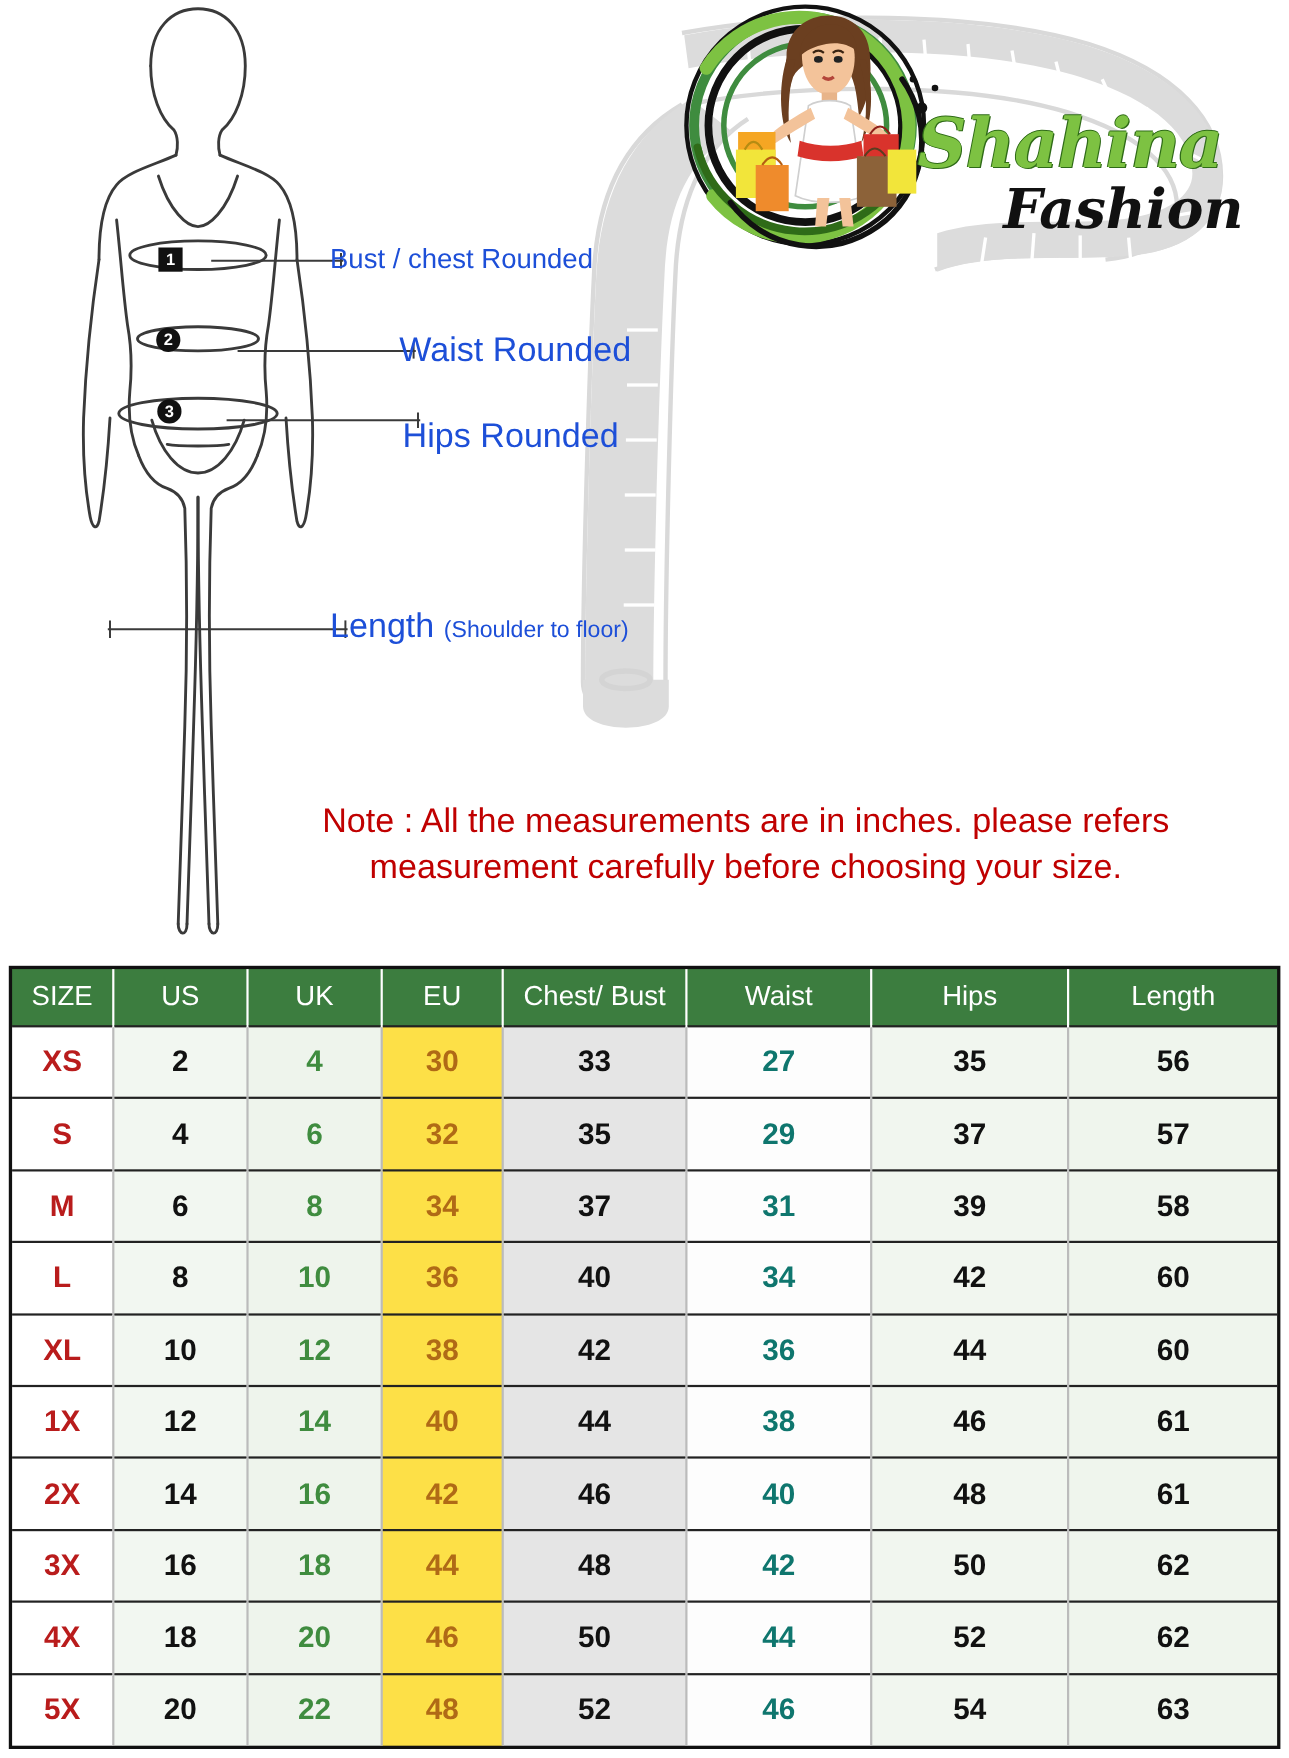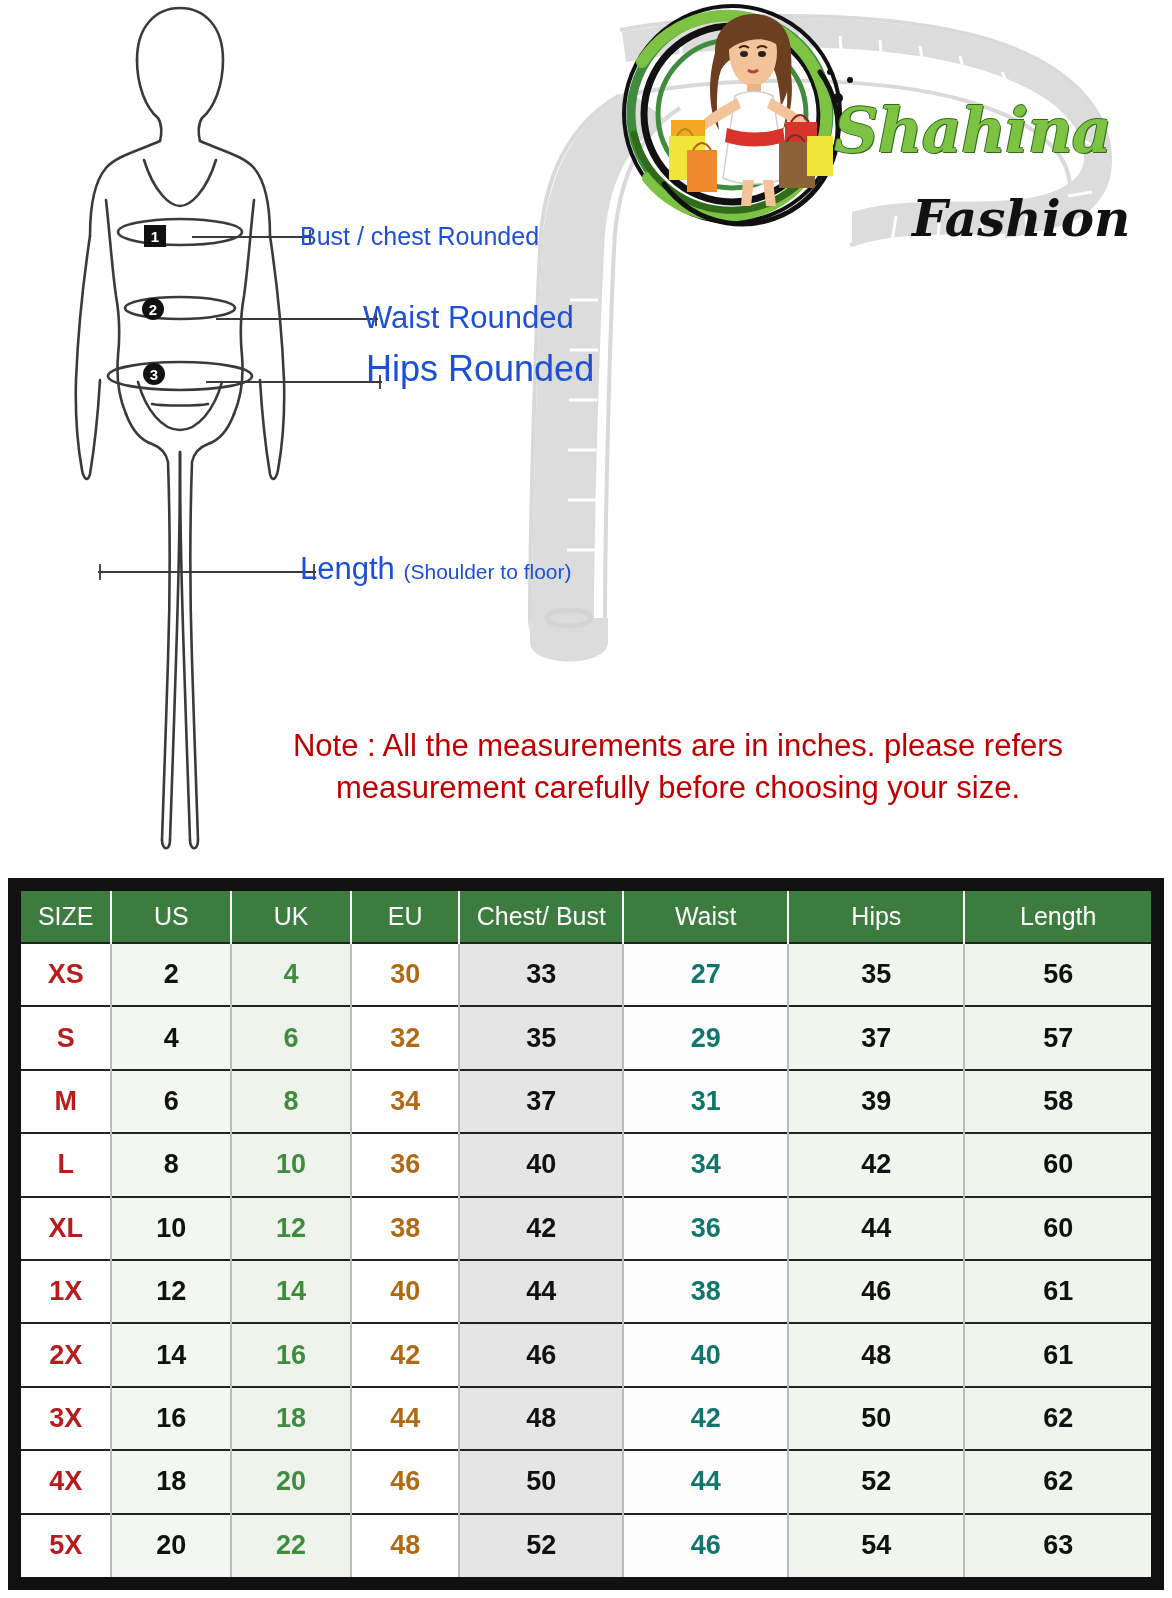--- a/index.html
+++ b/index.html
@@ -45,33 +45,32 @@
     color: #7dc242;
     text-shadow: 1px 1px 0 #2f6b18, -1px 0 0 #2f6b18, 0 -1px 0 #2f6b18;
     letter-spacing: -1px;
   }
   #logo-sub {
     left: 300px; top: 158px;
     font-size: 50px;
     font-weight: bold;
     color: #111;
     letter-spacing: 0px;
-    margin-top: 29px;
   }
 
   
   .meas-label {
     position: absolute;
     color: #1d4fd8;
     white-space: nowrap;
     font-family: "Liberation Sans", sans-serif;
   }
   #label-bust   { left: 300px; top: 222px; font-size: 25px; }
   #label-waist  { left: 363px; top: 300px; font-size: 31px; }
-  #label-hips   { left: 366px; top: 348px; font-size: 36px; }
+  #label-hips   { left: 366px; top: 378px; font-size: 31px; }
   #label-length { left: 300px; top: 551px; font-size: 31px; }
   #label-length .sub { font-size: 21px; }
 
   .num-badge {
     position: absolute;
     width: 22px; height: 22px;
     background: #111; color: #fff;
     font-size: 15px; font-weight: bold;
     display: flex; align-items: center; justify-content: center;
     font-family: "Liberation Sans", sans-serif;
@@ -93,21 +92,21 @@
     font-family: "Liberation Sans", sans-serif;
     margin-top: 43px;
   }
 
   
   #table-wrap {
     position: absolute;
     left: 8px; top: 878px;
     width: 1156px; height: 712px;
     background: #111;
-    padding: 13px;
+    padding: 3px;
   }
   table {
     width: 100%; height: 100%;
     border-collapse: collapse;
     table-layout: fixed;
   }
   thead th {
     background: #3c7d3f;
     color: #ffffff;
     font-size: 25px;
@@ -125,21 +124,21 @@
     font-weight: bold;
     border-top: 2px solid #222;
     border-right: 2px solid #bbb;
     background: #ffffff;
     font-family: "Liberation Sans", sans-serif;
   }
   tbody td:last-child { border-right: none; }
   tbody td.c-size { color: #b91c1c; background: #ffffff; margin-left: 18px; }
   tbody td.c-us   { color: #111; background: #f2f7f1; }
   tbody td.c-uk   { color: #3f8c3f; background: #eef4ec; }
-  tbody td.c-eu   { color: #b06a16; background: #ffffff; text-align: center; }
+  tbody td.c-eu   { color: #b06a16; background: #fde047; text-align: center; }
   tbody td.c-chest{ color: #111; background: #e5e5e5; }
   tbody td.c-waist{ color: #0f766e; background: #fdfdfd; }
   tbody td.c-hips { color: #111; background: #f1f6ef; }
   tbody td.c-len  { color: #111; background: #eff5ed; }
 
   col.w-size  { width: 8.0%; }
   col.w-us    { width: 10.6%; }
   col.w-uk    { width: 10.6%; }
   col.w-eu    { width: 9.6%; }
   col.w-chest { width: 14.5%; }

